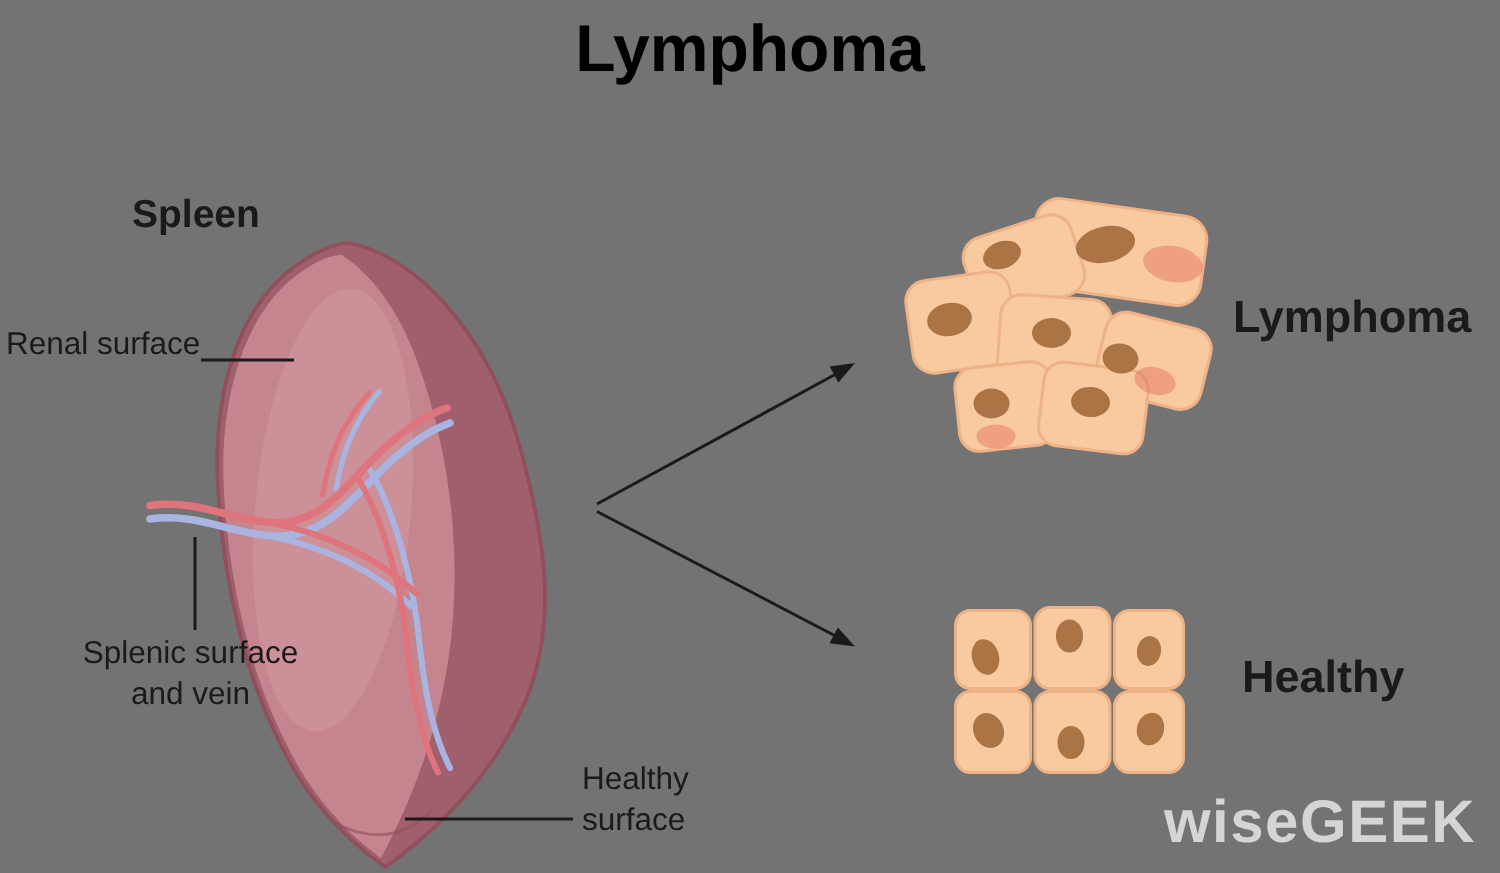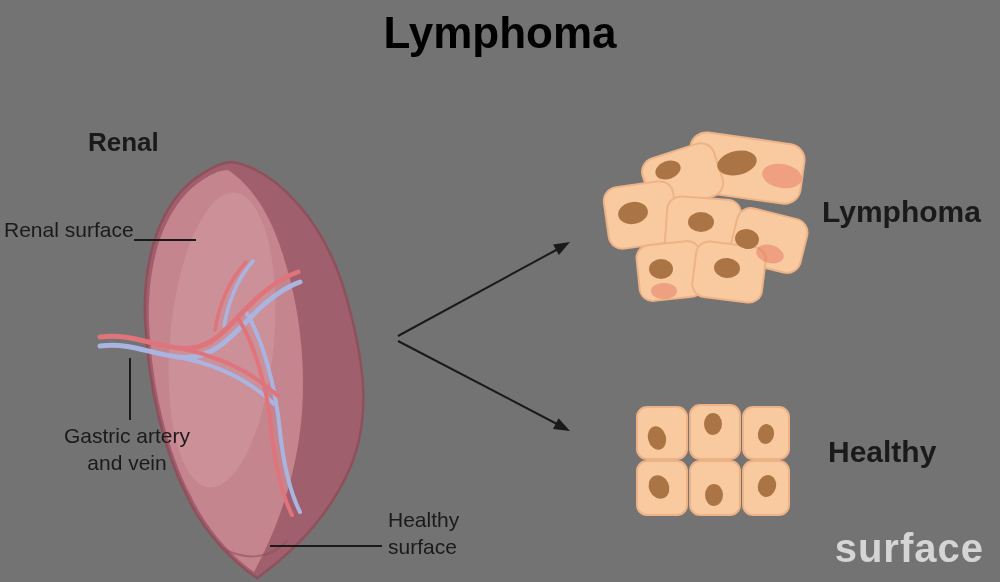--- a/index.html
+++ b/index.html
@@ -125,22 +125,22 @@
       <ellipse cx="713" cy="424" rx="9" ry="11"></ellipse>
       <ellipse cx="766" cy="434" rx="8" ry="10" transform="rotate(10 766 434)"></ellipse>
       <ellipse cx="659" cy="487" rx="10" ry="12" transform="rotate(-25 659 487)"></ellipse>
       <ellipse cx="714" cy="495" rx="9" ry="11"></ellipse>
       <ellipse cx="767" cy="486" rx="9" ry="11" transform="rotate(15 767 486)"></ellipse>
     </g>
   </svg>
 
   <div class="label title">Lymphoma</div>
 
-  <div class="label spleen-title">Renal</div>
+  <div class="label spleen-title">Spleen</div>
   <div class="label renal">Renal surface</div>
-  <div class="label splenic">Gastric artery and vein</div>
+  <div class="label splenic">Splenic surface and vein</div>
   <div class="label gastric">Healthy surface</div>
 
   <div class="label lymphoma-cells-label">Lymphoma</div>
   <div class="label healthy-cells-label">Healthy</div>
 
-  <div class="label watermark">surface</div>
+  <div class="label watermark">wiseGEEK</div>
 </div>
 
 </body></html>

